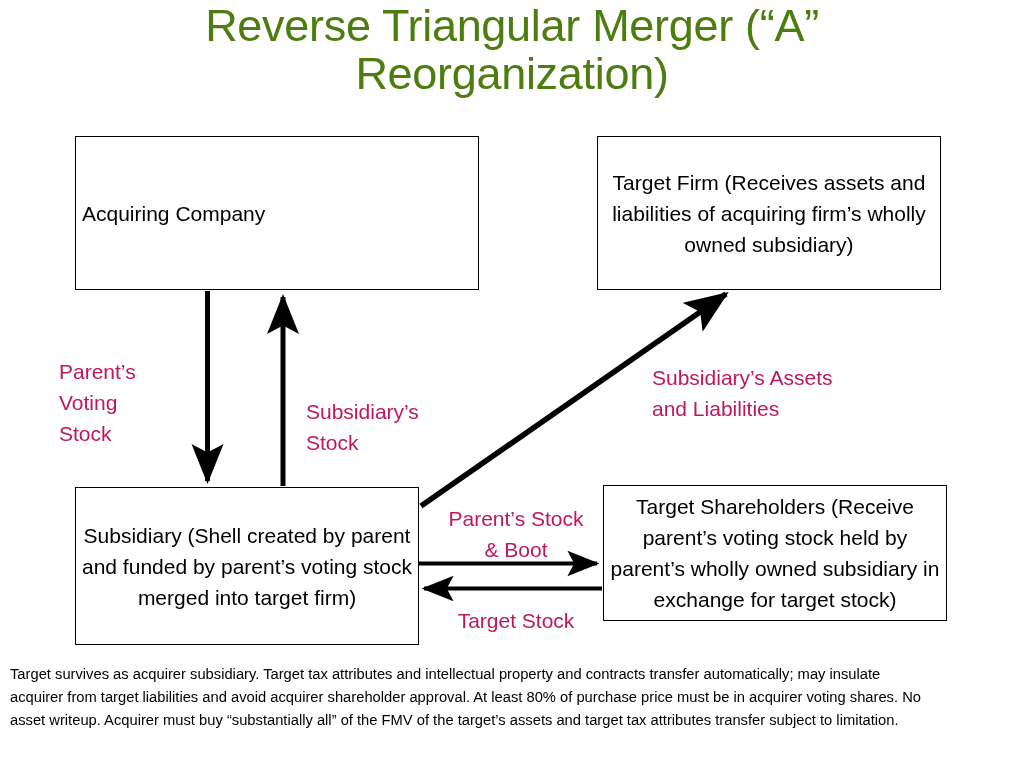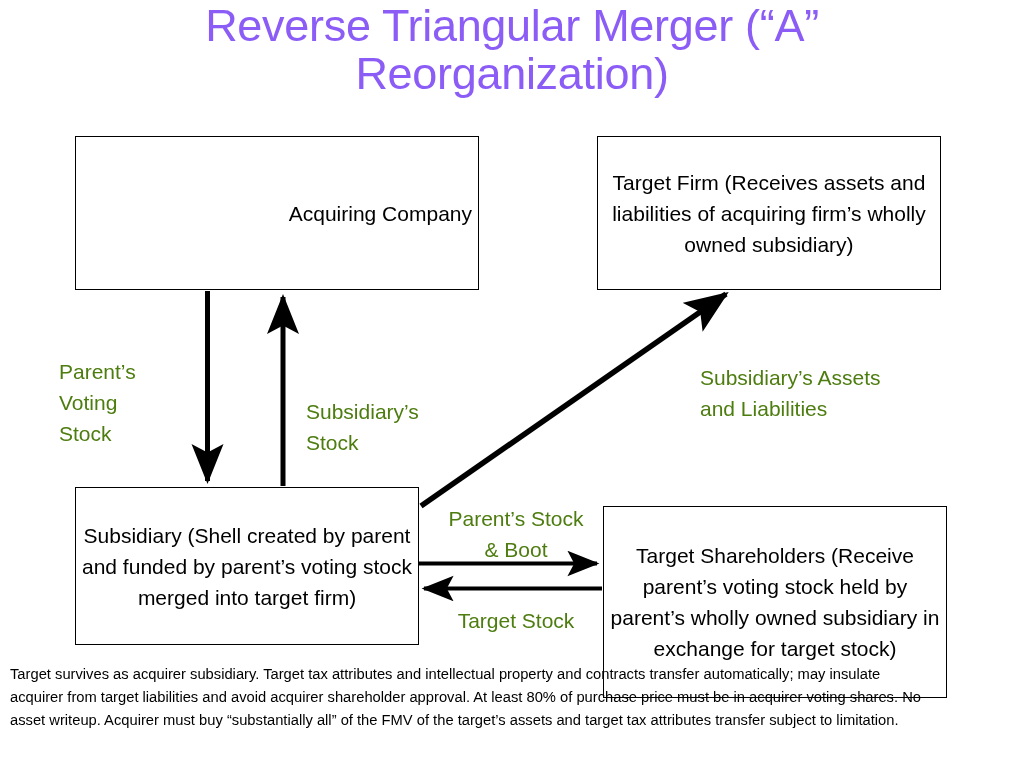--- a/index.html
+++ b/index.html
@@ -28,71 +28,71 @@
   #title {
     position: absolute;
     left: 60px;
     top: 2px;
     width: 904px;
     text-align: center;
     font-size: 45px;
     line-height: 48px;
     font-weight: normal;
     letter-spacing: -0.3px;
-    color: #8b5cf6;
+    color: #4d7c0f;
   }
 
   
   .box {
     position: absolute;
     border: 1.6px solid #000000;
     background: #ffffff;
     box-sizing: border-box;
     display: flex;
     align-items: center;
-    justify-content: flex-end;
+    justify-content: flex-start;
     text-align: center;
     font-size: 21px;
     line-height: 31px;
     padding: 2px 6px;
   }
 
   #box-acquiring {
     left: 75px;  top: 136px;
     width: 404px; height: 154px;
   }
   #box-target-firm {
     left: 597px; top: 136px;
     width: 344px; height: 154px;
   }
   #box-subsidiary {
     left: 75px;  top: 487px;
     width: 344px; height: 158px;
   }
   #box-target-shareholders {
-    left: 603px; top: 506px;
-    width: 344px; height: 192px;
+    left: 603px; top: 485px;
+    width: 344px; height: 136px;
   }
   #box-target-shareholders .box-text,
   #box-target-firm .box-text,
   #box-subsidiary .box-text {
     line-height: 31px;
   }
 
   
   .edge-label {
     position: absolute;
     font-size: 21px;
     line-height: 31px;
     white-space: pre-line;
-    color: #4d7c0f;
+    color: #be185d;
   }
   #label-parents-voting-stock { left: 59px;  top: 356px; }
   #label-subsidiarys-stock    { left: 306px; top: 361px; margin-top: 35px; }
-  #label-subs-assets-liab     { left: 652px; top: 362px; margin-left: 48px; }
+  #label-subs-assets-liab     { left: 652px; top: 362px; }
   #label-parents-stock-boot   {
     left: 431px; top: 503px; width: 170px;
     text-align: center;
   }
   #label-target-stock {
     left: 431px; top: 605px; width: 170px;
     text-align: center;
   }
 
   

